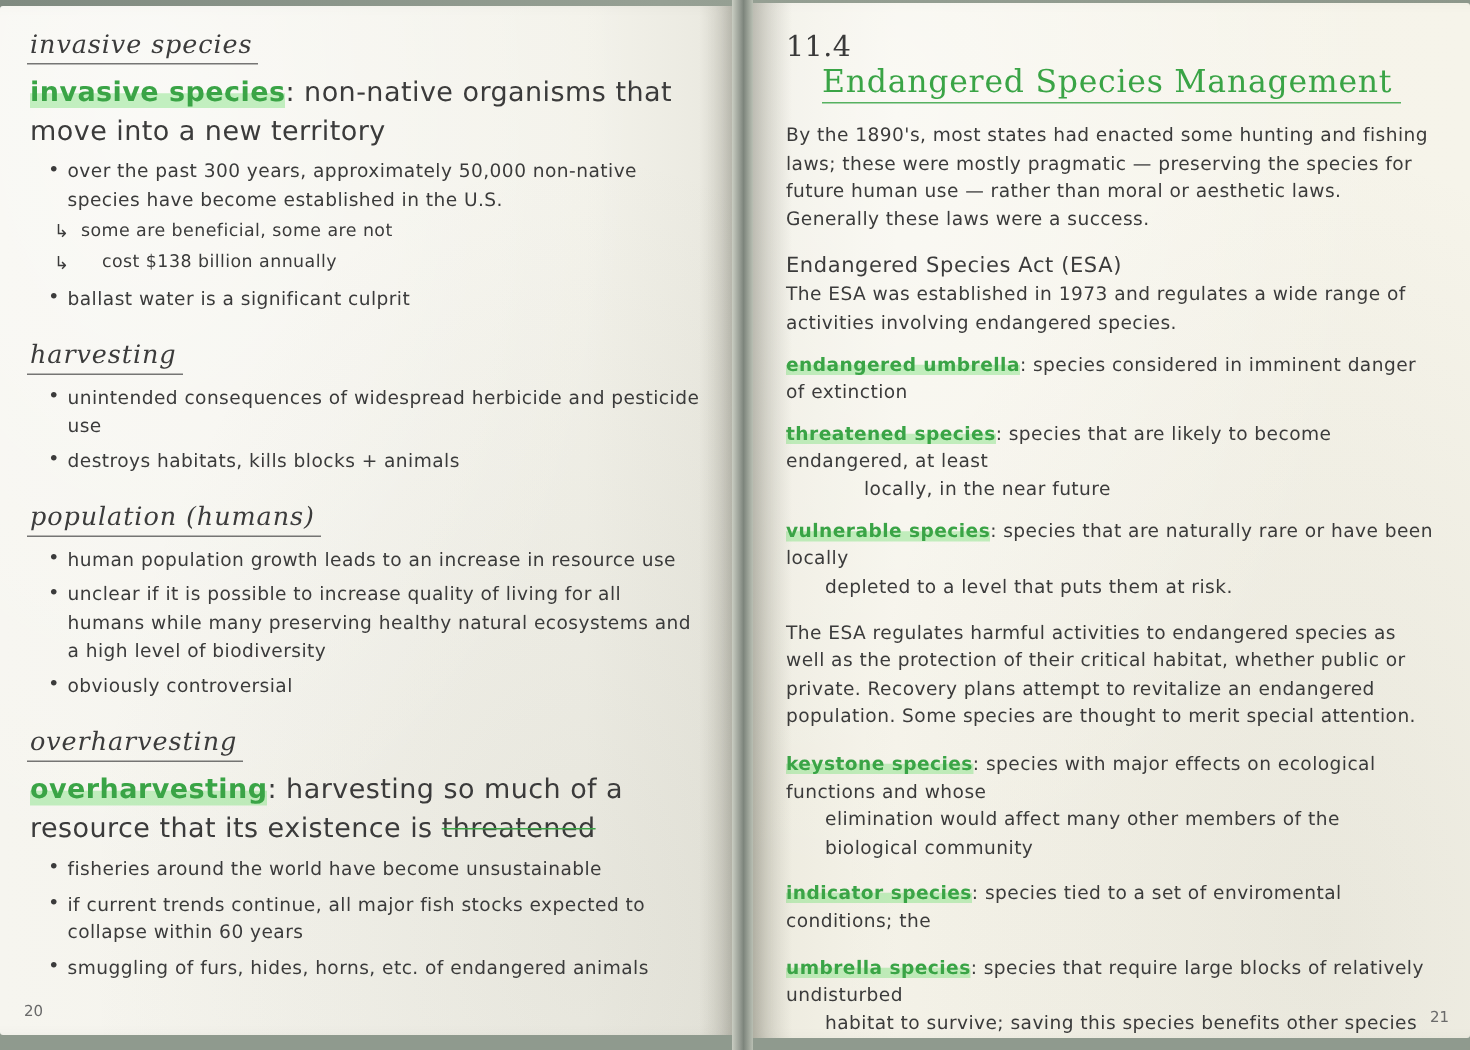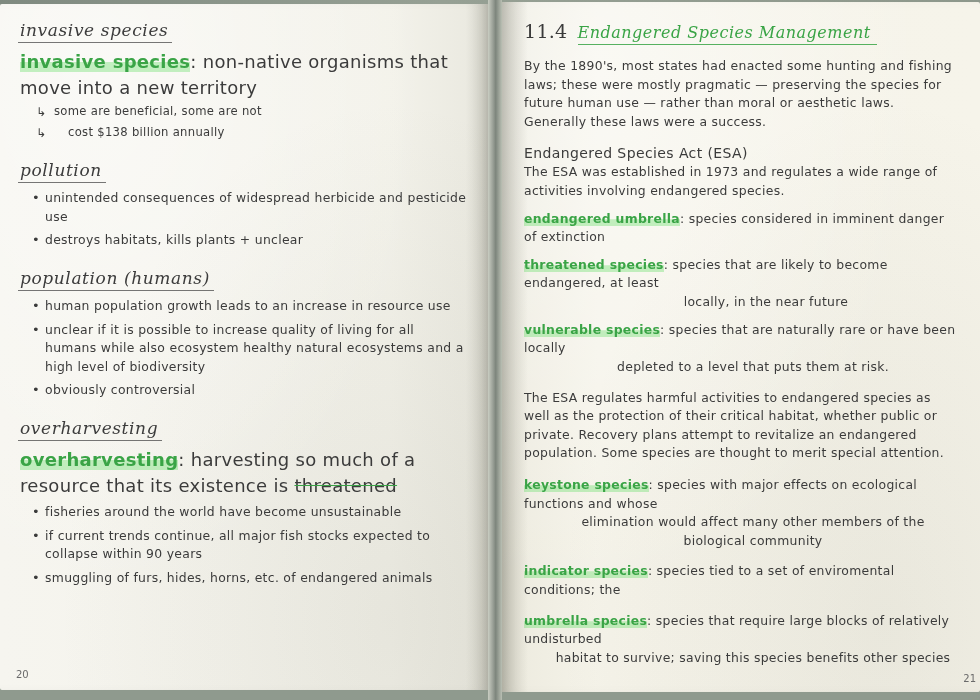--- a/index.html
+++ b/index.html
@@ -136,27 +136,27 @@
     top: 0;
     color: #3b3b3b;
     font-size: 12px;
   }
   .sec { margin-top: 14px; }
   .strike { text-decoration: line-through; text-decoration-color: #3aa446; }
 
   
   .chapter-head {
     font-family: "DejaVu Serif", serif;
-    font-style: italic;
-    font-size: 16px;
+    font-size: 21px;
     color: #3aa446;
     letter-spacing: 0.5px;
     position: relative;
     display: inline-block;
     padding-bottom: 3px;
+    margin-left: 24px;
   }
   .chapter-head::after {
     content: "";
     position: absolute;
     left: 0; right: -6px; bottom: 0;
     height: 1.4px;
     background: #3aa446;
     opacity: 0.85;
   }
   .chapter-num {
@@ -178,29 +178,29 @@
     line-height: 1.5;
     color: #3b3b3b;
     margin-top: 4px;
   }
   .defn {
     font-size: 12.4px;
     line-height: 1.5;
     color: #3b3b3b;
     margin-top: 9px;
   }
-  .defn .indent { display: block; padding-left: 26px; text-align: center; }
+  .defn .indent { display: block; padding-left: 26px; }
   .pg-num {
     position: absolute;
     font-size: 10px;
     color: #6a6a6a;
     margin-top: 47px;
   }
   .pg-num.left { left: 16px; bottom: 10px; }
-  .pg-num.right { right: 4px; bottom: 8px; }
+  .pg-num.right { right: 14px; bottom: 8px; }
   .edge-shadow-l {
     position: absolute; top: 0; right: 0; width: 22px; height: 100%;
     background: linear-gradient(90deg, rgba(120,120,105,0) 0%, rgba(100,100,85,0.22) 100%);
     pointer-events: none;
   }
   .edge-shadow-r {
     position: absolute; top: 0; left: 0; width: 26px; height: 100%;
     background: linear-gradient(270deg, rgba(120,120,105,0) 0%, rgba(100,100,85,0.28) 100%);
     pointer-events: none;
   }
@@ -214,52 +214,54 @@
     <div class="page page-left">
       <div class="paper-tex"></div>
       <div class="content hw">
 
         <div>
           <div class="head-script">invasive species</div>
           <div class="body-line" style="margin-top:7px">
             <span class="hl-green">invasive species</span><span>: non-native organisms that move into a new territory</span>
           </div>
           <ul class="bul">
+            <li>over the past 300 years, approximately 50,000 non-native species have become established in the U.S.</li>
           </ul>
           <div class="subnote" style="margin-top:-2px">some are beneficial, some are not</div>
           <div class="subnote" style="margin-top:3px; padding-left:48px">cost $138 billion annually</div>
           <ul class="bul" style="margin-top:6px">
+            <li>ballast water is a significant culprit</li>
           </ul>
         </div>
 
         <div class="sec" style="margin-top:18px">
-          <div class="head-script">pollution</div>
+          <div class="head-script">harvesting</div>
           <ul class="bul" style="margin-top:7px">
             <li>unintended consequences of widespread herbicide and pesticide use</li>
-            <li>destroys habitats, kills plants + unclear</li>
+            <li>destroys habitats, kills blocks + animals</li>
           </ul>
         </div>
 
         <div class="sec" style="margin-top:18px">
           <div class="head-script">population (humans)</div>
           <ul class="bul" style="margin-top:7px">
             <li>human population growth leads to an increase in resource use</li>
-            <li>unclear if it is possible to increase quality of living for all humans while also ecosystem healthy natural ecosystems and a high level of biodiversity</li>
+            <li>unclear if it is possible to increase quality of living for all humans while many preserving healthy natural ecosystems and a high level of biodiversity</li>
             <li>obviously controversial</li>
           </ul>
         </div>
 
         <div class="sec" style="margin-top:18px">
           <div class="head-script">overharvesting</div>
           <div class="body-line" style="margin-top:7px">
             <span class="hl-green">overharvesting</span><span>: harvesting so much of a resource that its existence is </span><span class="strike">threatened</span>
           </div>
           <ul class="bul" style="margin-top:4px">
             <li>fisheries around the world have become unsustainable</li>
-            <li>if current trends continue, all major fish stocks expected to collapse within 90 years</li>
+            <li>if current trends continue, all major fish stocks expected to collapse within 60 years</li>
             <li>smuggling of furs, hides, horns, etc. of endangered animals</li>
           </ul>
         </div>
 
       </div>
       <div class="pg-num left">20</div>
       <div class="edge-shadow-l"></div>
     </div>
 
     <div class="gutter"></div>

